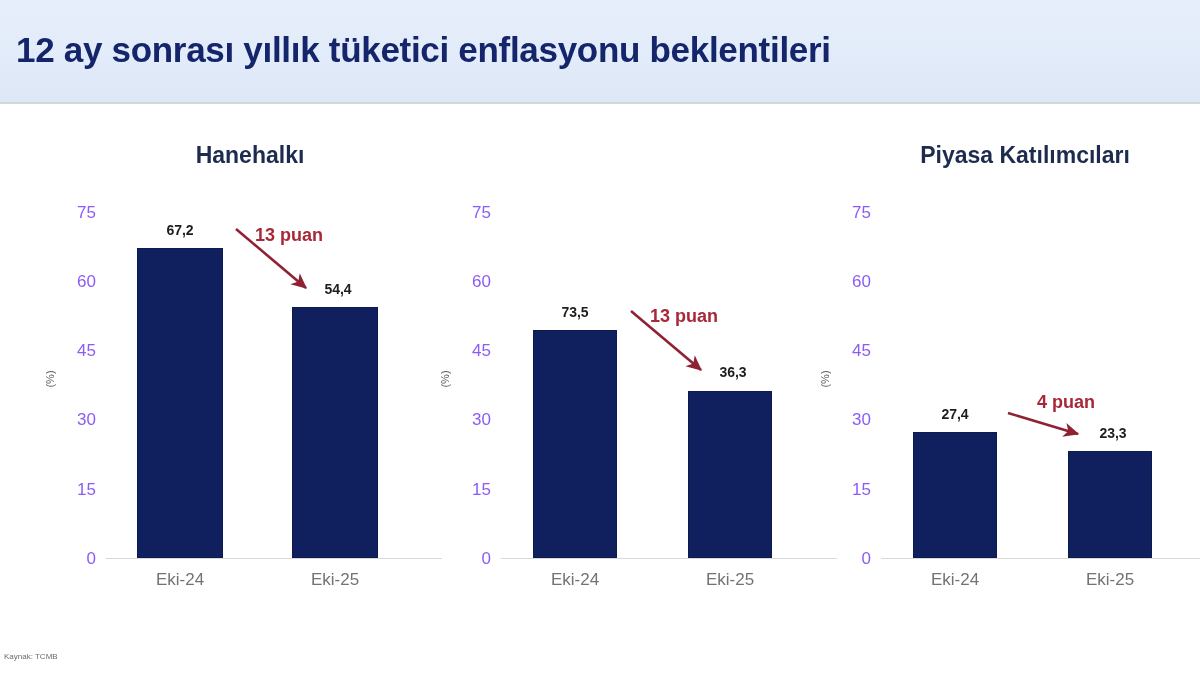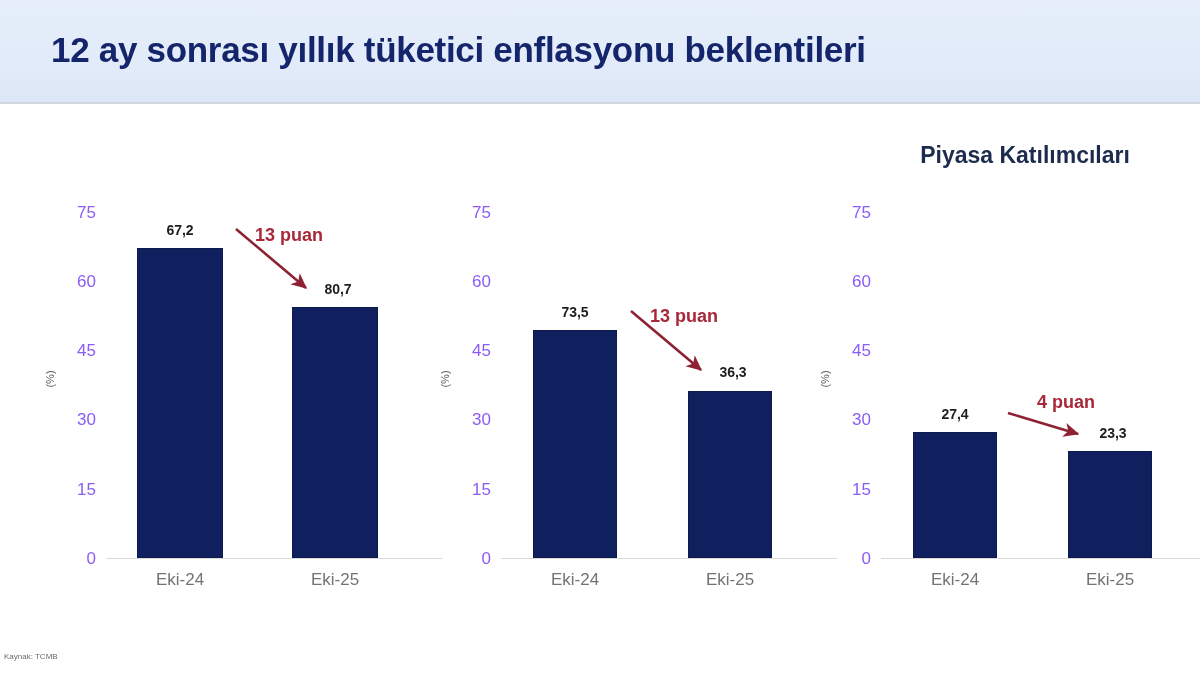--- a/index.html
+++ b/index.html
@@ -28,21 +28,20 @@
   }
   #page-title {
     position: absolute;
     left: 16px;
     top: 30px;
     font-size: 35px;
     font-weight: bold;
     color: #15256b;
     letter-spacing: -0.3px;
     white-space: nowrap;
-    margin-left: 35px;
   }
 
   
   .panel {
     position: absolute;
     top: 130px;
     width: 400px;
     height: 490px;
   }
   #panel-0 { left: 50px; }
@@ -138,38 +137,39 @@
   }
 </style>
 </head>
 <body>
 
 <div id="header-band">
   <div id="page-title">12 ay sonrası yıllık tüketici enflasyonu beklentileri</div>
 </div>
 
 <div class="panel" id="panel-0">
+  <div class="panel-title">Hanehalkı</div>
 
   <div class="plot">
     <div class="ytick" style="left:0px; top:74px;">75</div>
     <div class="ytick" style="left:0px; top:143px;">60</div>
     <div class="ytick" style="left:0px; top:212px;">45</div>
     <div class="ytick" style="left:0px; top:281px;">30</div>
     <div class="ytick" style="left:0px; top:351px;">15</div>
     <div class="ytick" style="left:0px; top:420px;">0</div>
 
     <div class="yaxis-title" style="left:-20px; top:243px; width:40px; text-align:center;">(%)</div>
 
     <div class="axis-line" style="left:56px; top:428px; width:336px;"></div>
 
     <div class="bar" style="left:87px; top:118px; width:86px; height:310px;"></div>
     <div class="bar-value" style="left:80px; top:92px; width:100px;">67,2</div>
 
     <div class="bar" style="left:242px; top:177px; width:86px; height:251px;"></div>
-    <div class="bar-value" style="left:238px; top:151px; width:100px;">80,7</div>
+    <div class="bar-value" style="left:238px; top:151px; width:100px;">54,4</div>
 
     <div class="xtick" style="left:80px; top:440px; width:100px;">Eki-24</div>
     <div class="xtick" style="left:235px; top:440px; width:100px;">Eki-25</div>
 
     <div class="delta-label" style="left:205px; top:95px;">13 puan</div>
 
     <svg class="arrow-svg" style="left:0px; top:0px;" width="400" height="490">
       <defs>
         <marker id="ah0" markerWidth="7" markerHeight="7" refX="5.5" refY="3.2" orient="auto" markerUnits="strokeWidth">
           <path d="M0,0.4 L6,3.2 L0,6 L1.6,3.2 z" fill="#8e2233"></path>

